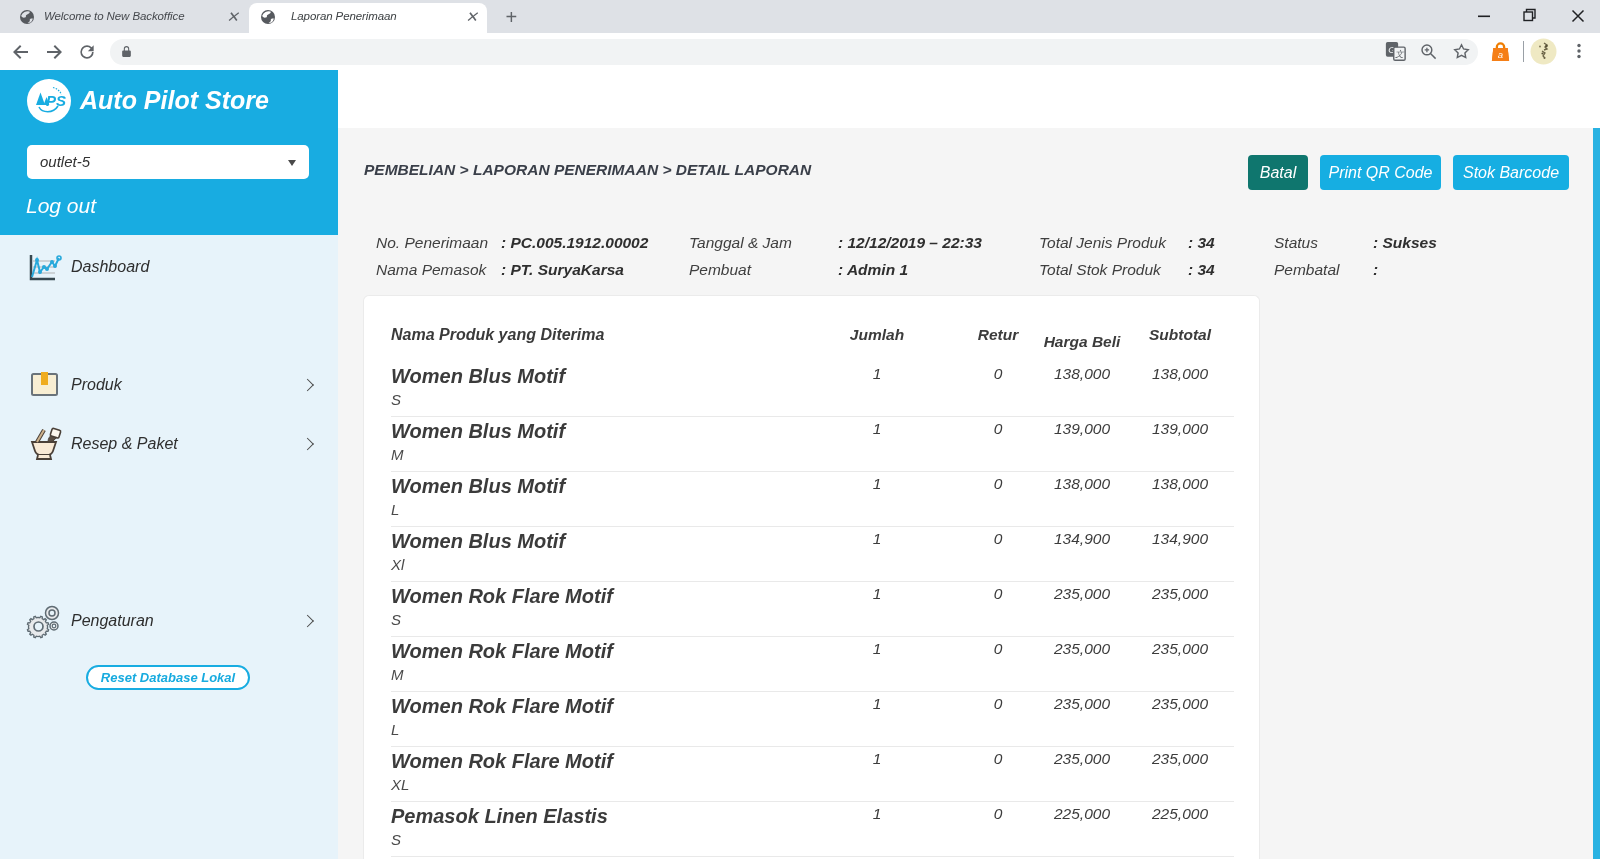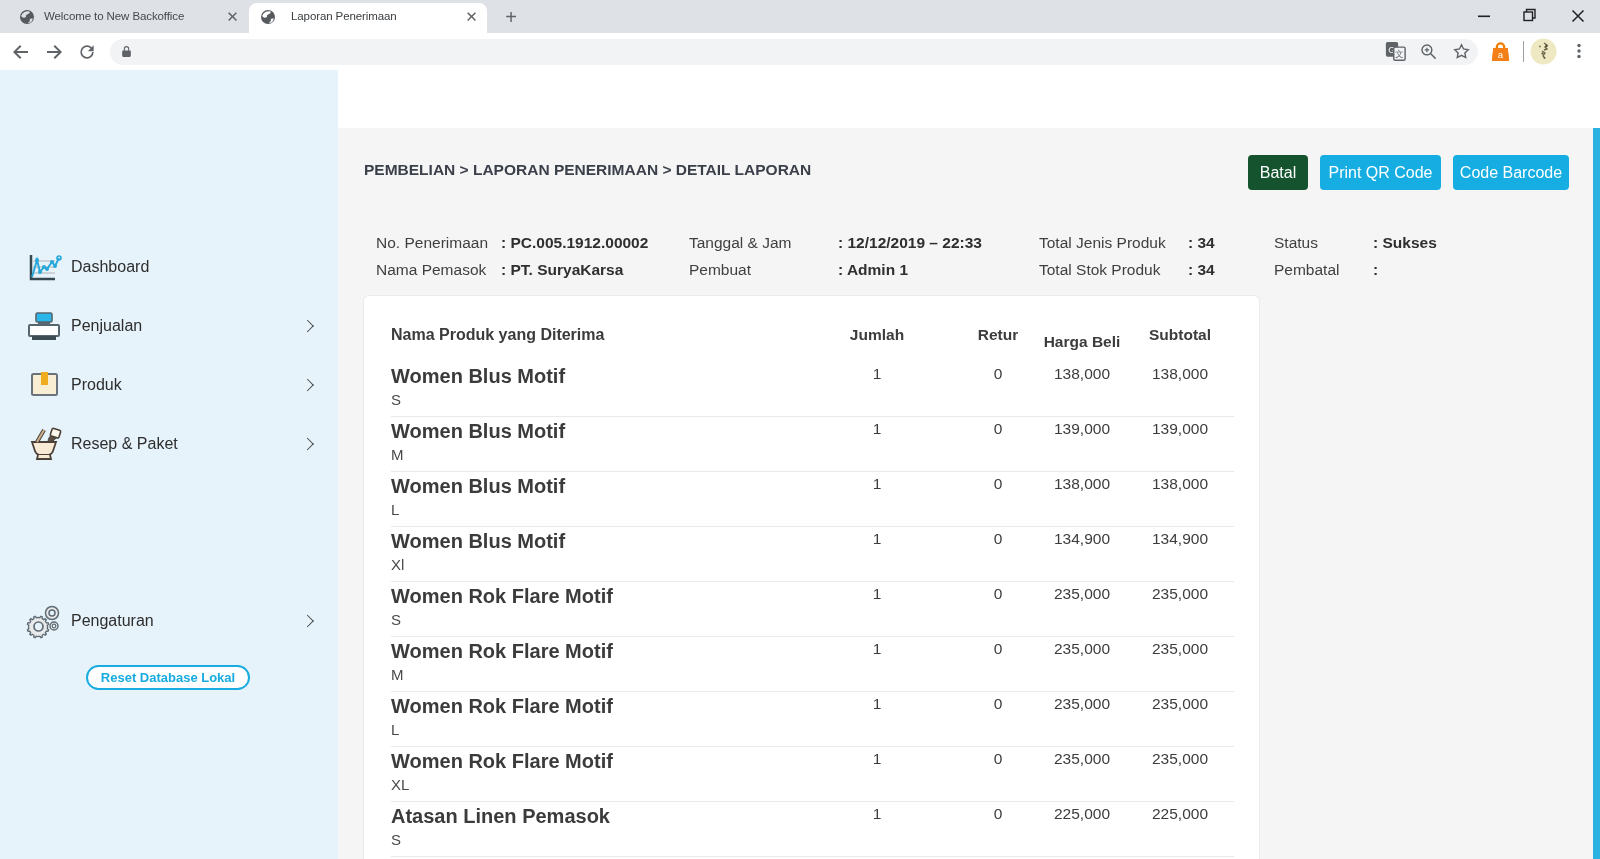--- a/index.html
+++ b/index.html
@@ -1,18 +1,18 @@
 <!DOCTYPE html>
 <html><head>
 <meta charset="utf-8">
 <style>
   * { margin:0; padding:0; box-sizing:border-box; }
   html,body { width:1600px; height:859px; overflow:hidden; font-family:"Liberation Sans", sans-serif; }
   .abs { position:absolute; }
-  #stage { position:relative; width:1435px; height:859px; background:#fff; }
+  #stage { position:relative; width:1435px; height:859px; background:#fff;font-style:italic; }
 
   
   #tabstrip { position:absolute; left:0; top:0; width:1600px; height:33px; background:#dee1e6; }
   .tabtitle { position:absolute; top:0; height:33px; line-height:33px; font-size:11.5px; color:#45484d; white-space:nowrap; letter-spacing:-0.1px; }
   #activetab { position:absolute; left:249px; top:3px; width:238px; height:30px; background:#fff; border-radius:8px 8px 0 0; }
   .closex { position:absolute; top:9px; width:15px; height:15px; color:#5f6368; font-size:15px; line-height:15px; text-align:center; }
   #addrbar { position:absolute; left:0; top:33px; width:1600px; height:37px; background:#fff; }
   #urlpill { position:absolute; left:110px; top:5.5px; width:1368px; height:26px; border-radius:13px; background:#f1f3f4; }
 
   
@@ -28,21 +28,21 @@
   .mico { position:absolute; left:24px; top:50%; transform:translateY(-50%); width:40px; height:40px; }
   .chev { position:absolute; right:26px; top:50%; width:9px; height:9px; border-top:1.6px solid #4a4a4a; border-right:1.6px solid #4a4a4a; transform-origin:center; transform:translateY(-50%) rotate(45deg); }
   #resetbtn { position:absolute; left:86px; top:595px; width:164px; height:25px; border:2px solid #18ace1; border-radius:13px; background:#fff; color:#18abdf; font-size:13px; font-weight:bold; text-align:center; line-height:21px; }
 
   
   #main { position:absolute; left:338px; top:70px; width:1262px; height:789px; background:#f5f5f5; }
   #whitestrip { position:absolute; left:0; top:0; width:1262px; height:58px; background:#fff; }
   #scrollbar { position:absolute; left:1255px; top:58px; width:7px; height:731px; background:#29b2e2; }
   #crumb { position:absolute; left:26px; top:91px; font-size:15.5px; font-weight:bold; color:#3a3f49; letter-spacing:0px; }
   .btn { position:absolute; top:85px; height:35px; border-radius:4px; color:#fff; font-size:16px; text-align:center; line-height:35px; }
-  #btn-batal   { left:910px; width:60px;  background:#14532d; }
+  #btn-batal   { left:910px; width:60px;  background:#0f766e; }
   #btn-qr      { left:982px; width:121px; background:#16aee2; }
   #btn-barcode { left:1115px; width:116px; background:#16aee2; }
 
   .ilabel { position:absolute; font-size:15.5px; color:#3f3f3f; }
   .ivalue { position:absolute; font-size:15.5px; color:#2f2f2f; font-weight:bold; }
 
   #card { position:absolute; left:25px; top:225px; width:897px; height:570px; background:#fff; border:1px solid #ebebeb; border-radius:6px 6px 0 0; border-bottom:none; }
   .hcell { position:absolute; top:30px; font-size:16px; font-weight:bold; color:#3b3b3b; }
   .rowname { position:absolute; font-size:20px; font-weight:bold; color:#3b3b3b; }
   .rowvar  { position:absolute; font-size:15px; color:#4a4a4a; }
@@ -134,47 +134,53 @@
     </svg>
 
     <svg class="abs" style="left:1570px;top:9px" width="18" height="18" viewBox="0 0 18 18">
         <circle cx="9" cy="3.5" r="1.7" fill="#5f6368"></circle>
         <circle cx="9" cy="9" r="1.7" fill="#5f6368"></circle>
         <circle cx="9" cy="14.5" r="1.7" fill="#5f6368"></circle>
       </svg>
   </div>
 
   <div id="sidebar">
+    <div id="sidehead">
+      <svg class="abs" style="left:27px;top:9px" width="44" height="44" viewBox="0 0 44 44">
+        <circle cx="22" cy="22" r="22" fill="#fff"></circle>
+        <path d="M9 26L13.5 13.5L18 26z" fill="#18ace1"></path>
+        <path d="M16.5 26l3-8 2.8 8z" fill="#18ace1"></path>
+        <text x="19" y="27" font-size="15" fill="#18ace1" font-family="Liberation Sans" font-weight="bold">PS</text>
+        <path d="M12 28c3 6 14 7 19-1" fill="none" stroke="#18ace1" stroke-width="1.6"></path>
+        <path d="M26 8.5c4 1 7 3.5 8.5 7" fill="none" stroke="#18ace1" stroke-width="1.2" stroke-dasharray="1.5 1.3"></path>
+      </svg>
+      <div id="brand">Auto Pilot Store</div>
+      <div id="outsel">
+          <span>outlet-5</span>
+          <div class="arr"></div>
+        </div>
+      <div id="logout">Log out</div>
+    </div>
 
     <div class="mitem" style="top:168px;">
       <svg class="mico" width="40" height="40" viewBox="0 0 40 40">
         <path d="M7 8v24h24" fill="none" stroke="#37474f" stroke-width="2.5"></path>
         <path d="M9 14h22M9 20h22M9 26h22" stroke="#c3c7ca" stroke-width="1.6"></path>
         <path d="M8 30L13 13l3 12 4-5 3 2 5-7 3 4 4-8" fill="none" stroke="#29a9db" stroke-width="2"></path>
         <circle cx="13" cy="13" r="2" fill="#29a9db"></circle>
           <circle cx="16" cy="25" r="2" fill="#29a9db"></circle>
           <circle cx="20" cy="20" r="2" fill="#29a9db"></circle>
           <circle cx="23" cy="22" r="2" fill="#29a9db"></circle>
           <circle cx="28" cy="15" r="2" fill="#29a9db"></circle>
           <circle cx="31" cy="19" r="2" fill="#29a9db"></circle>
           <circle cx="35" cy="11" r="2" fill="none" stroke="#29a9db" stroke-width="1.6"></circle>
       </svg>
       <div class="mtext">Dashboard</div>
     </div>
 
-    <div class="mitem" style="top:227px;">
-      <svg class="mico" width="40" height="40" viewBox="0 0 40 40">
-        <rect x="12" y="7" width="16" height="9" rx="1.5" fill="#29b6e8" stroke="#56666e" stroke-width="1.6"></rect>
-        <rect x="14" y="16" width="12" height="3" fill="#56666e"></rect>
-        <rect x="5" y="19" width="30" height="11" rx="1" fill="#fff" stroke="#56666e" stroke-width="2"></rect>
-        <rect x="8" y="30" width="24" height="4" fill="#3c4a52"></rect>
-      </svg>
-      <div class="mtext">Penjualan</div>
-        <div class="chev"></div>
-    </div>
 
     <div class="mitem" style="top:286px;">
       <svg class="mico" width="40" height="40" viewBox="0 0 40 40">
         <rect x="8" y="9" width="25" height="21" rx="1.5" fill="#f8eed3" stroke="#6a737a" stroke-width="2"></rect>
         <rect x="17" y="7" width="7" height="13" fill="#efac1f"></rect>
       </svg>
       <div class="mtext">Produk</div>
         <div class="chev"></div>
     </div>
 
@@ -211,21 +217,21 @@
     </div>
     <div id="resetbtn">Reset Database Lokal</div>
   </div>
 
   <div id="main">
     <div id="whitestrip"></div>
     <div id="scrollbar"></div>
     <div id="crumb">PEMBELIAN &gt; LAPORAN PENERIMAAN &gt; DETAIL LAPORAN</div>
     <div class="btn" id="btn-batal">Batal</div>
     <div class="btn" id="btn-qr">Print QR Code</div>
-    <div class="btn" id="btn-barcode">Code Barcode</div>
+    <div class="btn" id="btn-barcode">Stok Barcode</div>
 
     <div class="ilabel" style="left:38px;top:164px;">No. Penerimaan</div>
     <div class="ivalue" style="left:163px;top:164px;">: PC.005.1912.00002</div>
     <div class="ilabel" style="left:38px;top:191px;">Nama Pemasok</div>
     <div class="ivalue" style="left:163px;top:191px;">: PT. SuryaKarsa</div>
 
     <div class="ilabel" style="left:351px;top:164px;">Tanggal &amp; Jam</div>
     <div class="ivalue" style="left:500px;top:164px;">: 12/12/2019 – 22:33</div>
     <div class="ilabel" style="left:351px;top:191px;">Pembuat</div>
     <div class="ivalue" style="left:500px;top:191px;">: Admin 1</div>
@@ -295,21 +301,21 @@
         <div class="num" style="left:658px;top:399px;">235,000</div>
         <div class="num" style="left:756px;top:399px;">235,000</div>
         <div class="sep" style="top:450px;"></div>
         <div class="rowname" style="left:27px;top:454px;">Women Rok Flare Motif</div>
         <div class="rowvar" style="left:27px;top:479.5px;">XL</div>
         <div class="num" style="left:453px;top:454px;">1</div>
         <div class="num" style="left:574px;top:454px;">0</div>
         <div class="num" style="left:658px;top:454px;">235,000</div>
         <div class="num" style="left:756px;top:454px;">235,000</div>
         <div class="sep" style="top:505px;"></div>
-        <div class="rowname" style="left:27px;top:509px;">Atasan Linen Pemasok</div>
+        <div class="rowname" style="left:27px;top:509px;">Pemasok Linen Elastis</div>
         <div class="rowvar" style="left:27px;top:534.5px;">S</div>
         <div class="num" style="left:453px;top:509px;">1</div>
         <div class="num" style="left:574px;top:509px;">0</div>
         <div class="num" style="left:658px;top:509px;">225,000</div>
         <div class="num" style="left:756px;top:509px;">225,000</div>
         <div class="sep" style="top:560px;"></div>
       </div>
   </div>
 </div>
 

